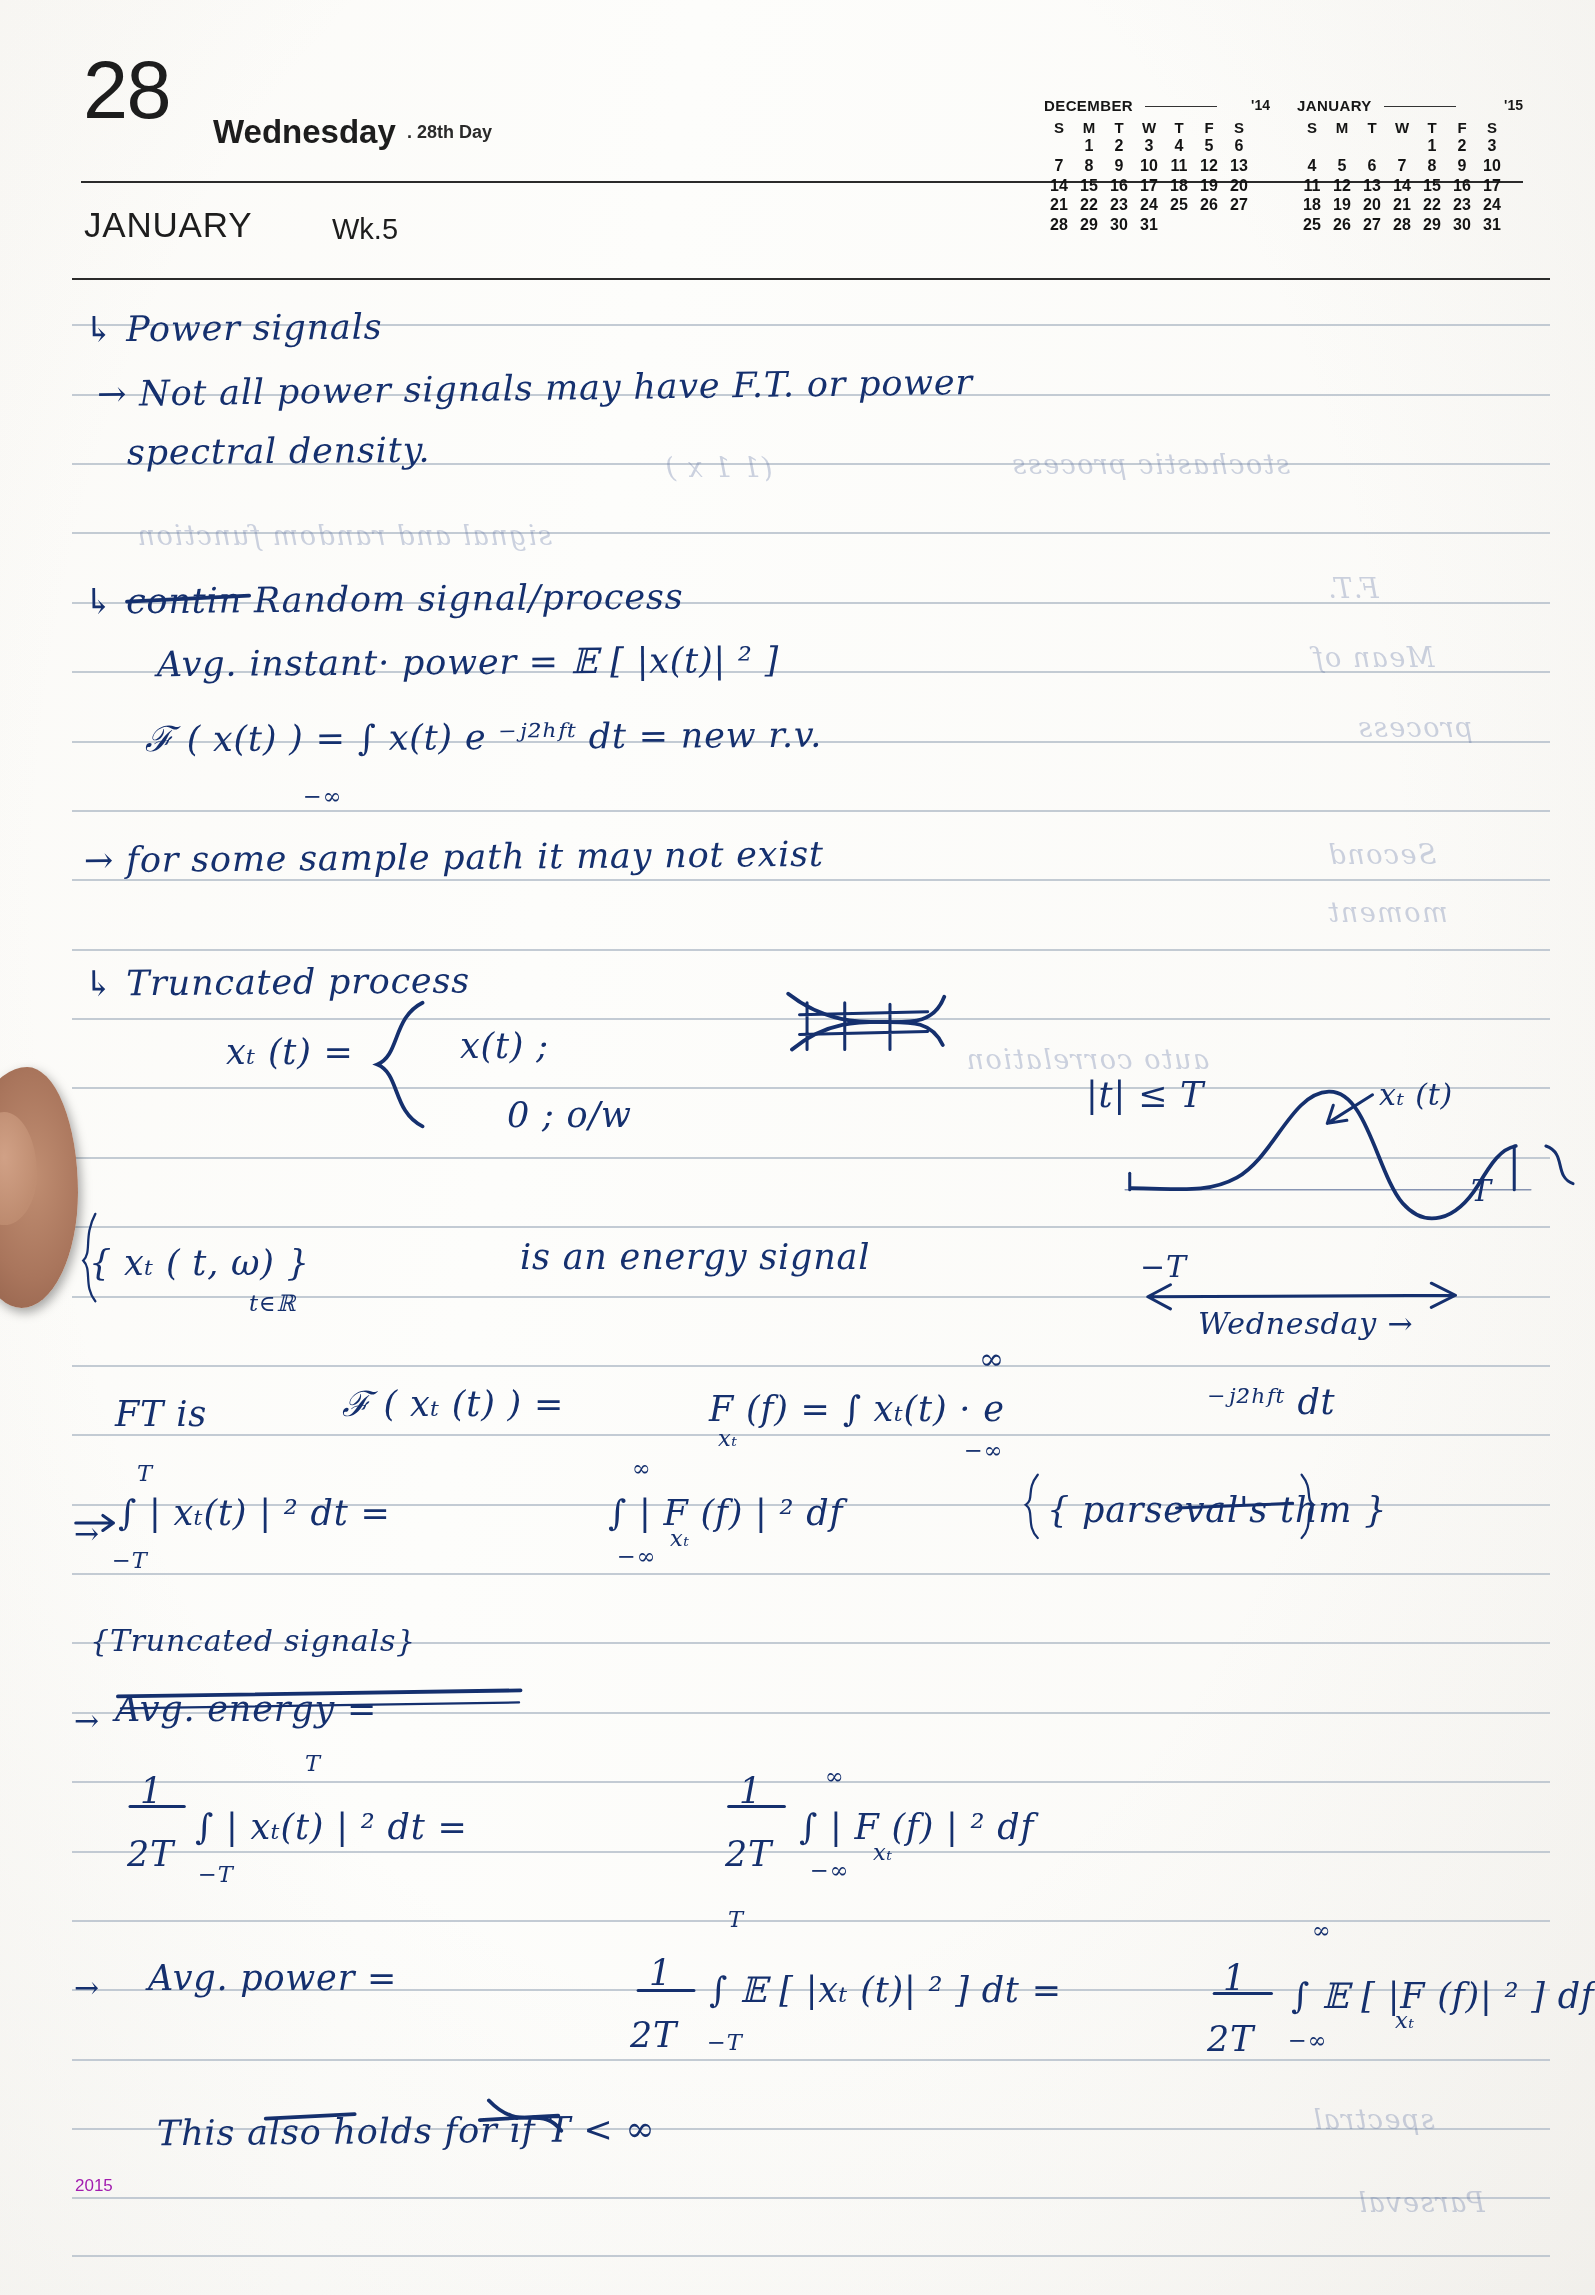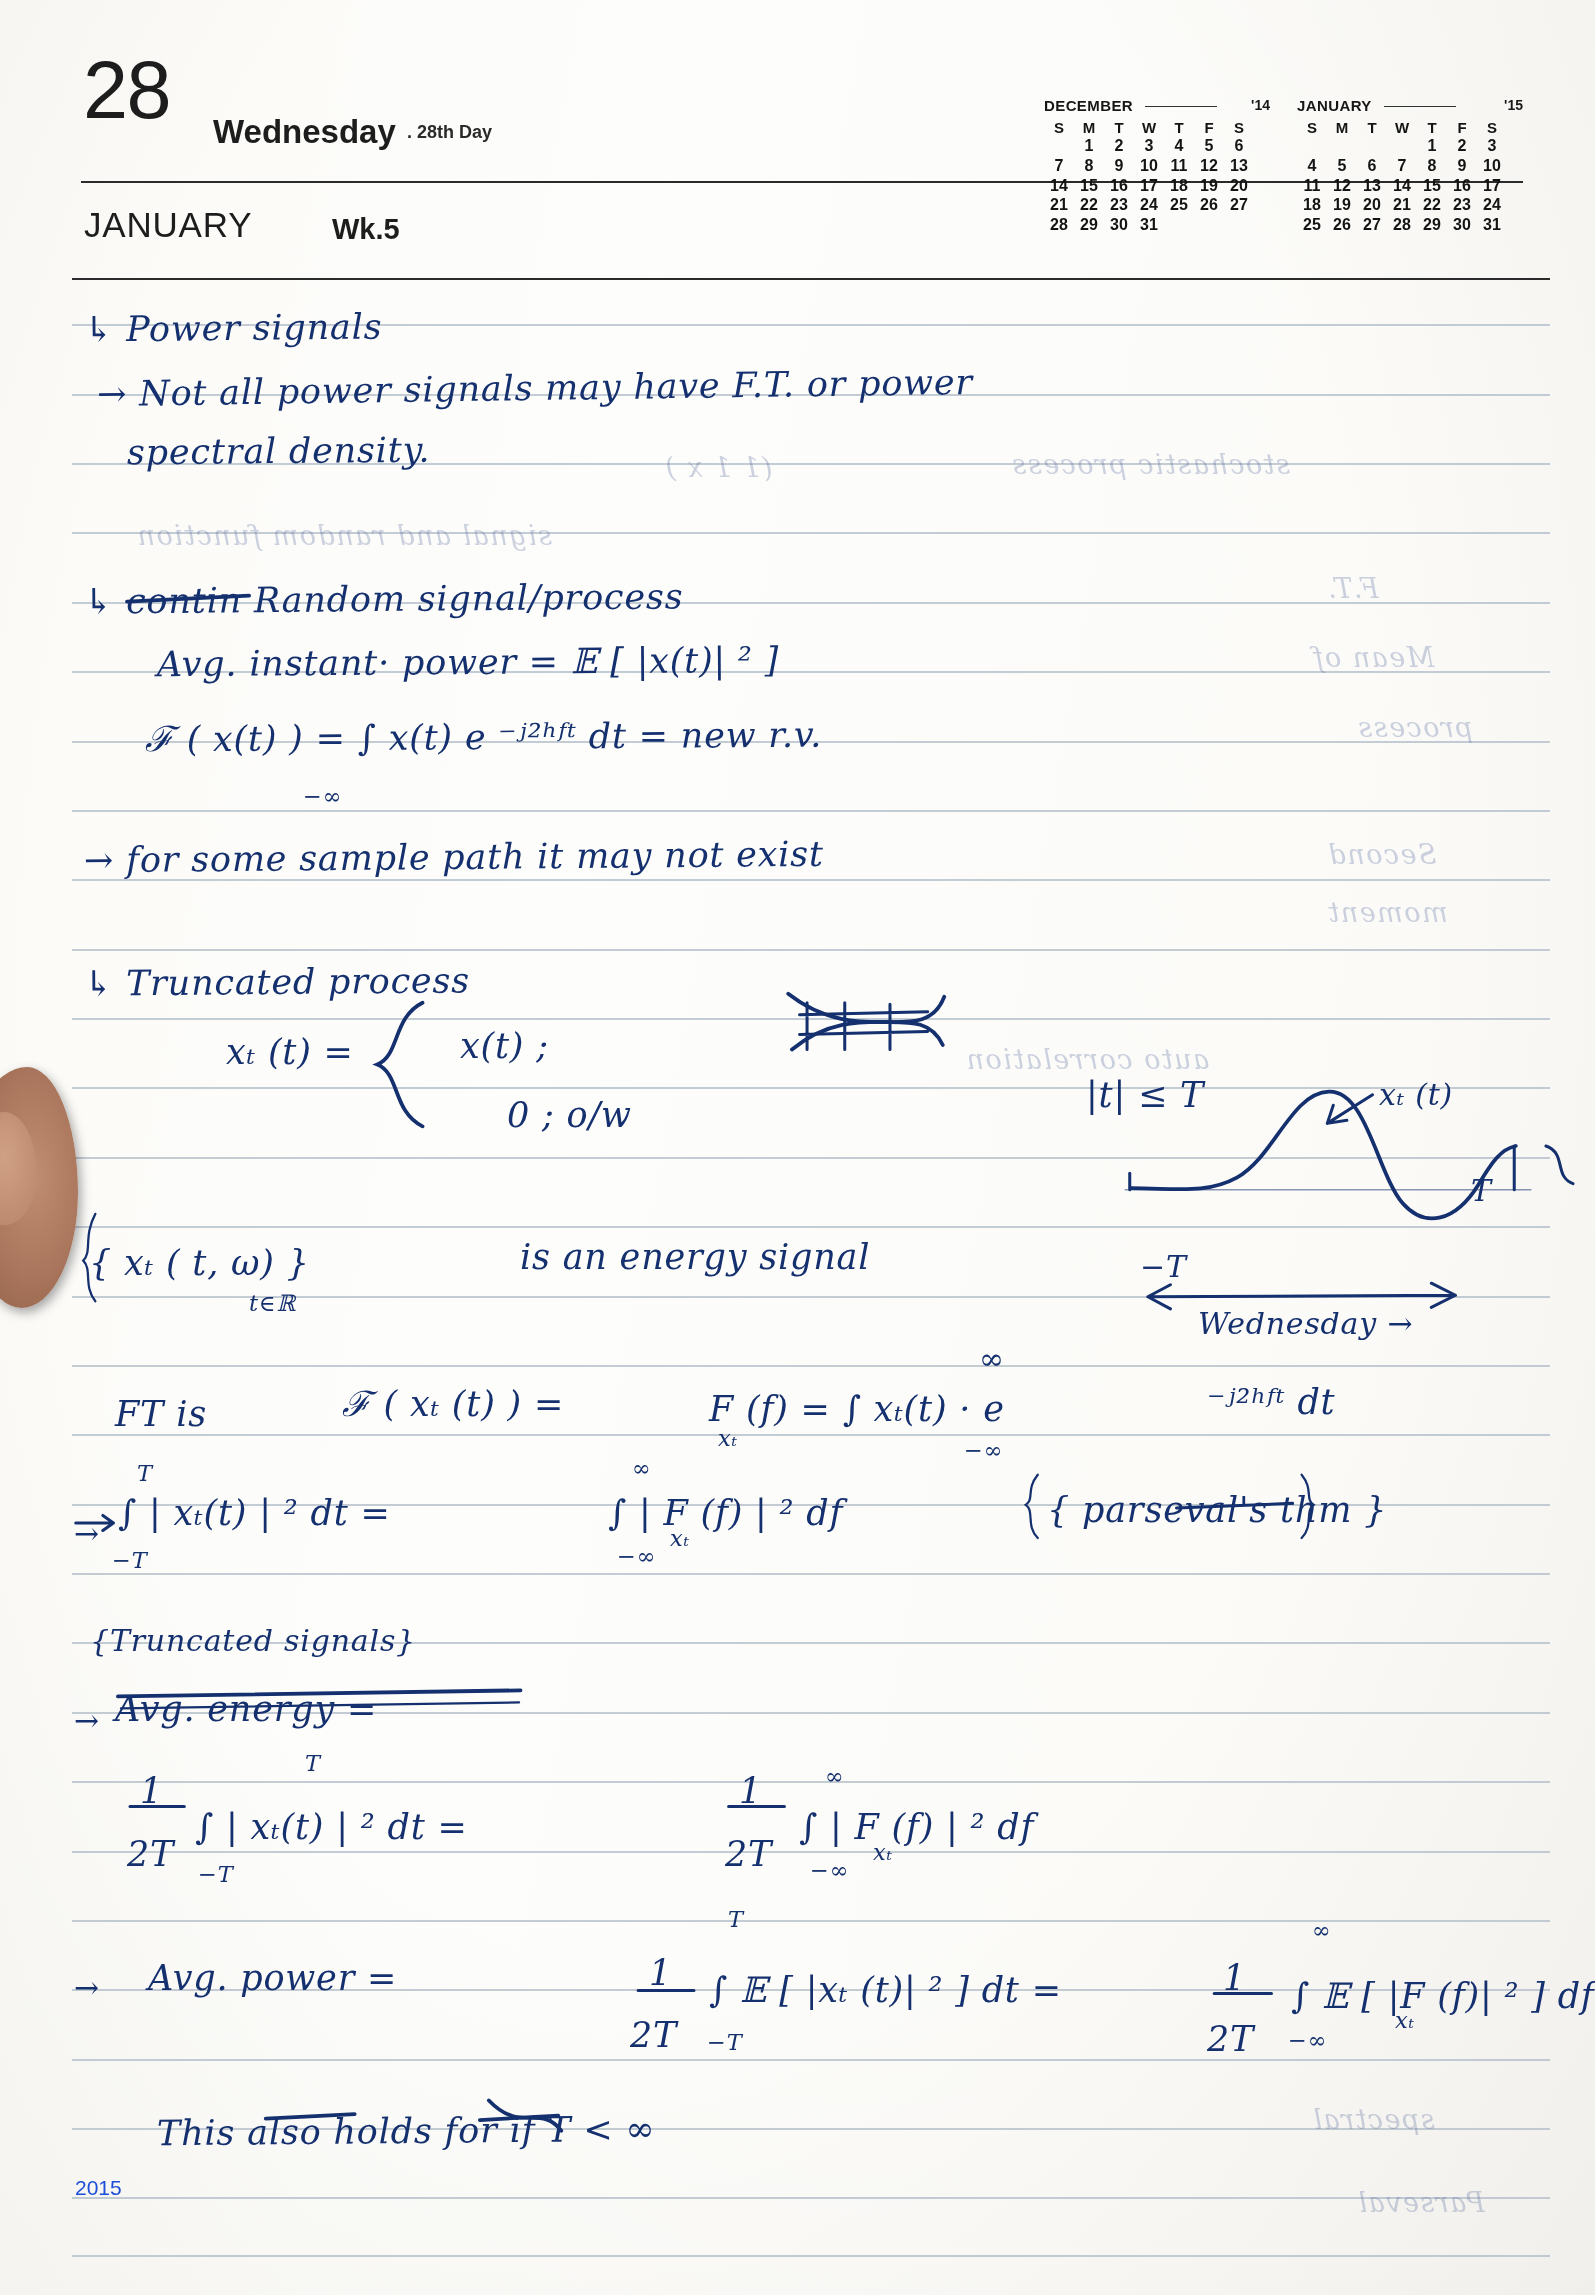--- a/index.html
+++ b/index.html
@@ -73,21 +73,21 @@
     font-size: 35px;
     font-weight: normal;
     color: #1d1d1d;
     letter-spacing: 0.8px;
   }
   #weeknum {
     position: absolute;
     left: 332px;
     top: 213px;
     font-size: 29px;
-    font-weight: bold;
+    font-weight: normal;
     color: #1d1d1d;
   }
   #hrule2 {
     position: absolute; left: 72px; top: 278px; width: 1478px; height: 2.3px; background: #2b2b2b;
   }
 
   
   .minical {
     position: absolute;
     top: 97px;
@@ -179,22 +179,22 @@
     height: 113px;
     background: radial-gradient(ellipse at 50% 40%, #d8a98e 0%, #c08e72 70%);
     border-radius: 50% 50% 50% 50% / 55% 55% 45% 45%;
     opacity: 0.8;
   }
 
   #footer-year {
     position: absolute;
     left: 75px;
     top: 2176px;
-    font-size: 21px;
-    color: #1d4ed8;
+    font-size: 17px;
+    color: #a21caf;
     font-family: "Liberation Sans", sans-serif;
     text-align: right;
   }
 
   svg.ink-svg { position: absolute; inset: 0; width: 1596px; height: 2295px; overflow: visible; }
 </style>
 </head>
 <body>
 
 <div id="page">

